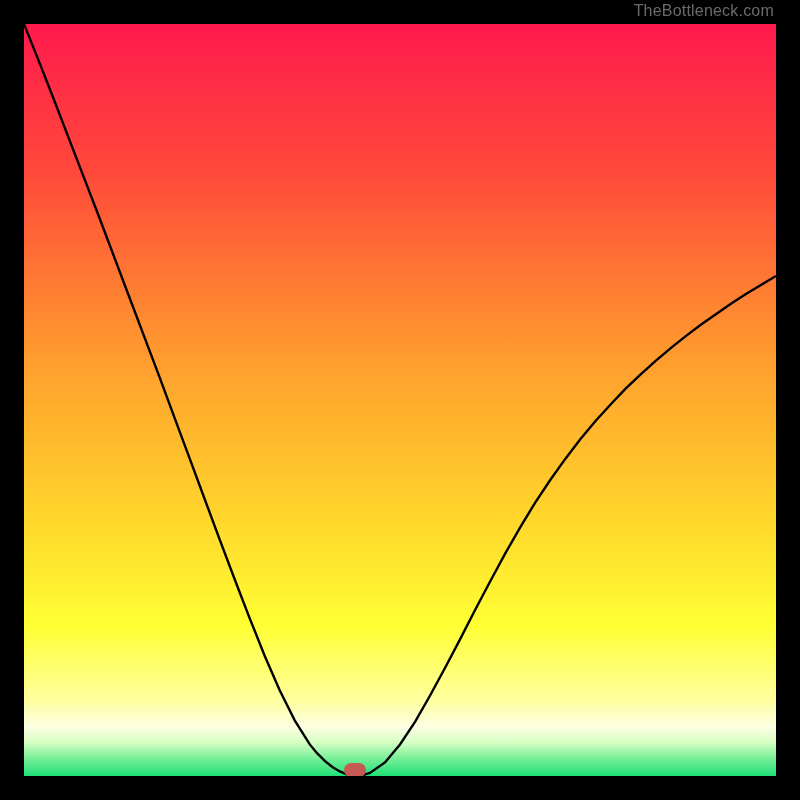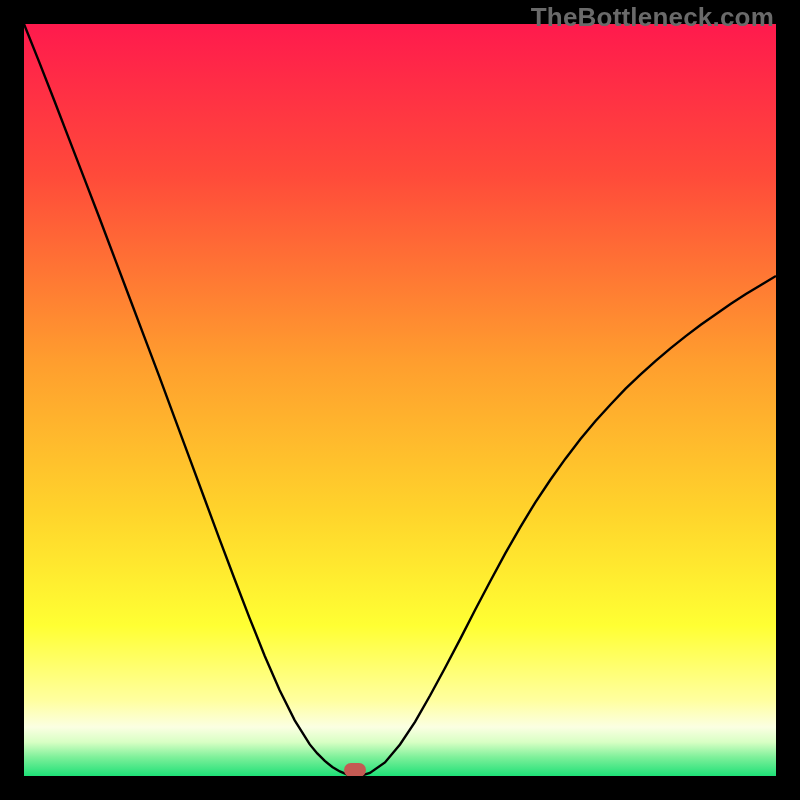--- a/index.html
+++ b/index.html
@@ -32,22 +32,22 @@
     left: 0;
     top: 0;
     width: 100%;
     height: 100%;
   }
   .watermark {
     position: absolute;
     top: 2px;
     right: 26px;
     color: #6a6a6a;
-    font-size: 26px;
-    font-weight: 700;
+    font-size: 16px;
+    font-weight: 400;
     letter-spacing: 0.2px;
     user-select: none;
   }
   svg.curve {
     position: absolute;
     left: 0;
     top: 0;
     width: 100%;
     height: 100%;
     overflow: visible;

